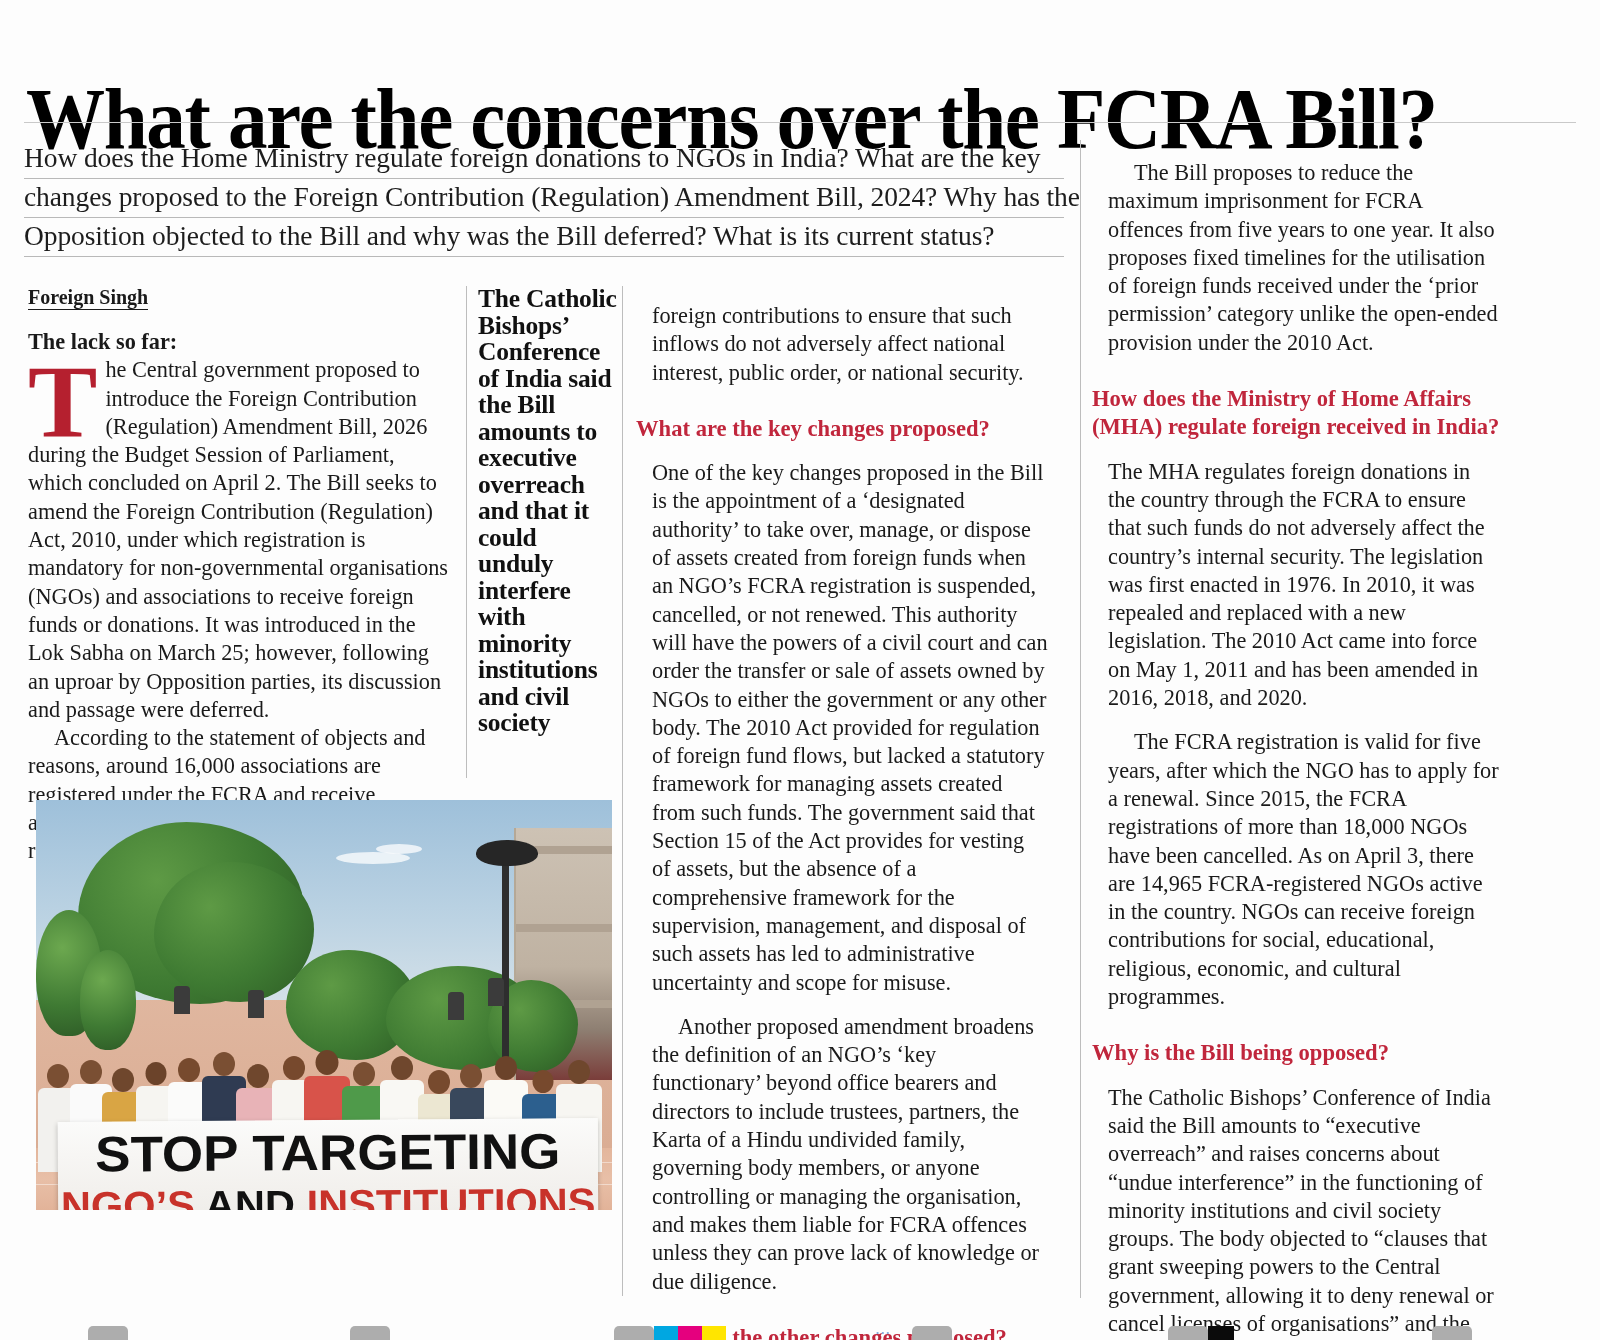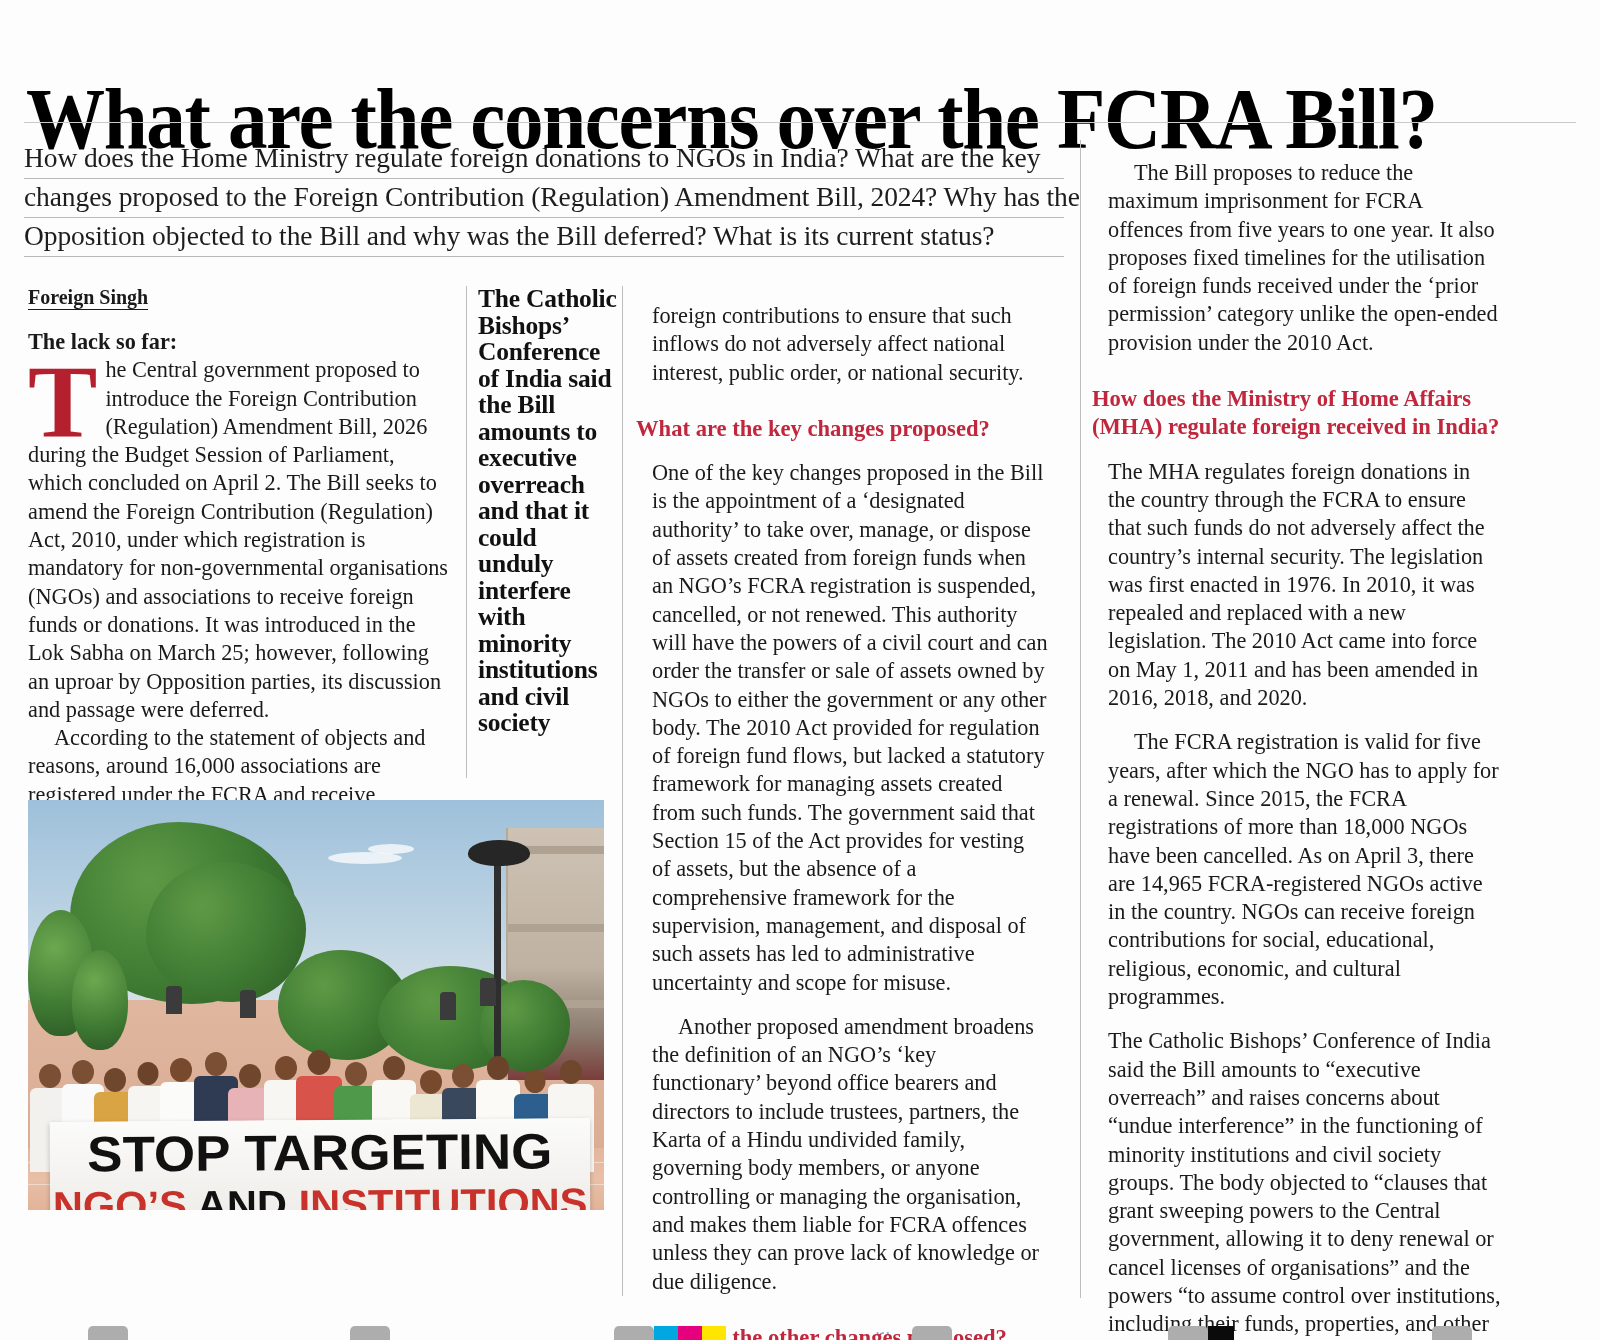--- a/index.html
+++ b/index.html
@@ -166,21 +166,21 @@
     color: #c0263c;
     font-size: 22.6px;
     line-height: 28.3px;
     margin-top: 28px;
     display: block;
   }
 
   
   .photo-wrap {
     position: absolute;
-    left: 28px;
+    left: 36px;
     top: 800px;
     width: 576px;
     height: 410px;
     overflow: hidden;
     background: #737373;
   }
   .photo {
     position: absolute;
     left: 0; top: 0;
     width: 576px;
@@ -331,20 +331,21 @@
     <span class="subhead">What are the other changes proposed?</span>
     <p>The Bill seeks to amend Section 43 of the parent Act to require any law enforcement agency or State government to obtain prior approval from the Central government before initiating investigations into FCRA-related complaints.</p>
 
   </div>
 
   <div class="col3">
     <p class="indent">The Bill proposes to reduce the maximum imprisonment for FCRA offences from five years to one year. It also proposes fixed timelines for the utilisation of foreign funds received under the ‘prior permission’ category unlike the open-ended provision under the 2010 Act.</p>
     <span class="subhead">How does the Ministry of Home Affairs (MHA) regulate foreign received in India?</span>
     <p>The MHA regulates foreign donations in the country through the FCRA to ensure that such funds do not adversely affect the country’s internal security. The legislation was first enacted in 1976. In 2010, it was repealed and replaced with a new legislation. The 2010 Act came into force on May 1, 2011 and has been amended in 2016, 2018, and 2020.</p>
     <p class="indent">The FCRA registration is valid for five years, after which the NGO has to apply for a renewal. Since 2015, the FCRA registrations of more than 18,000 NGOs have been cancelled. As on April 3, there are 14,965 FCRA-registered NGOs active in the country. NGOs can receive foreign contributions for social, educational, religious, economic, and cultural programmes.</p>
+    <span class="subhead">Why is the Bill being opposed?</span>
     <p>The Catholic Bishops’ Conference of India said the Bill amounts to “executive overreach” and raises concerns about “undue interference” in the functioning of minority institutions and civil society groups. The body objected to “clauses that grant sweeping powers to the Central government, allowing it to deny renewal or cancel licenses of organisations” and the powers “to assume control over institutions, including their funds, properties, and other assets.” The Chief Ministers of poll-bound Tamil Nadu and Kerala have opposed the Bill as well.</p>
 
   </div>
 
   <div class="photo-wrap">
     <div class="photo">
       <div class="sky"></div>
       <div class="cloud" style="left:300px;top:52px;width:74px;height:12px;"></div>
       <div class="cloud" style="left:340px;top:44px;width:46px;height:10px;"></div>
       <div class="cloud" style="left:110px;top:70px;width:60px;height:9px;"></div>

